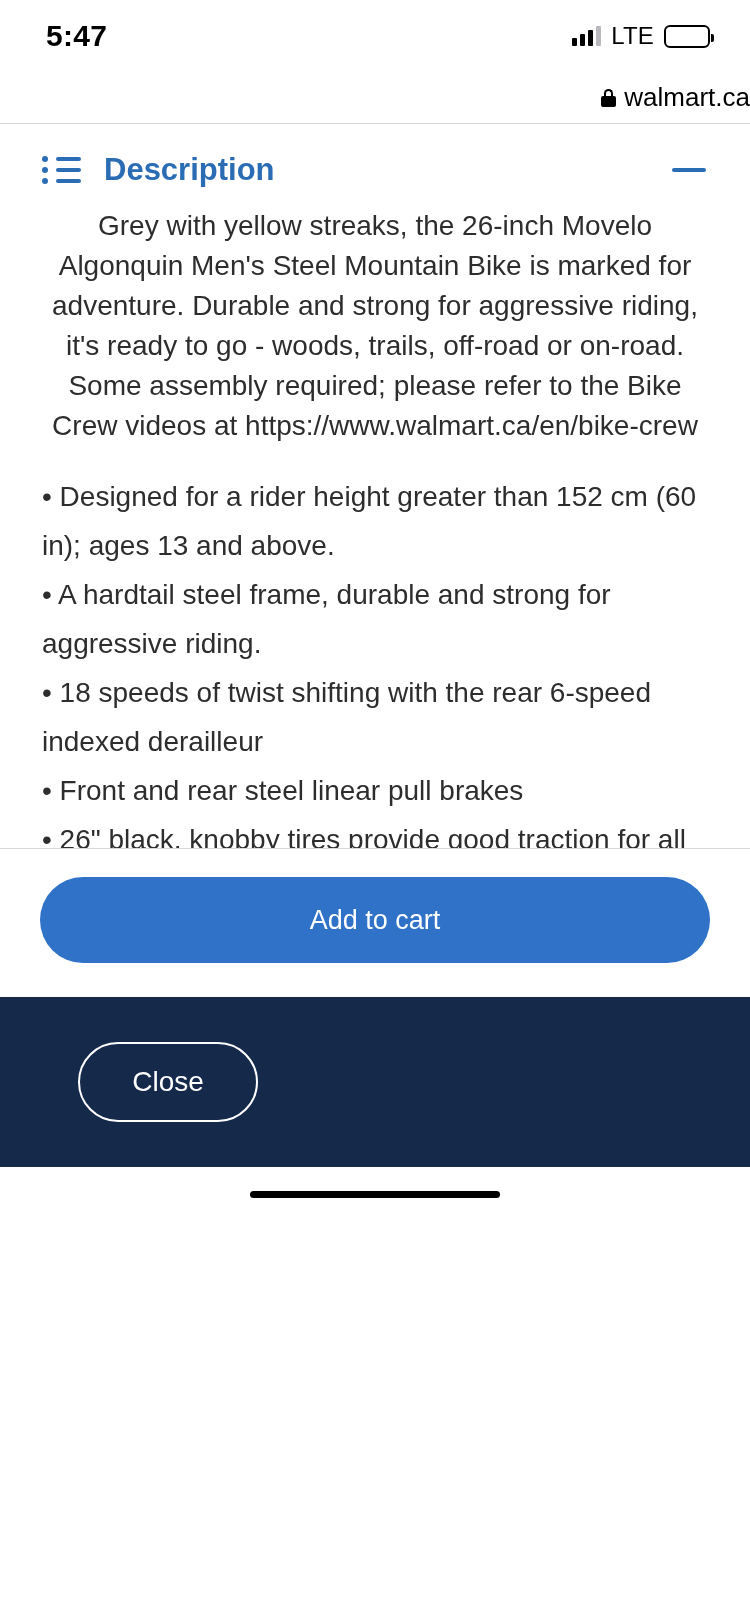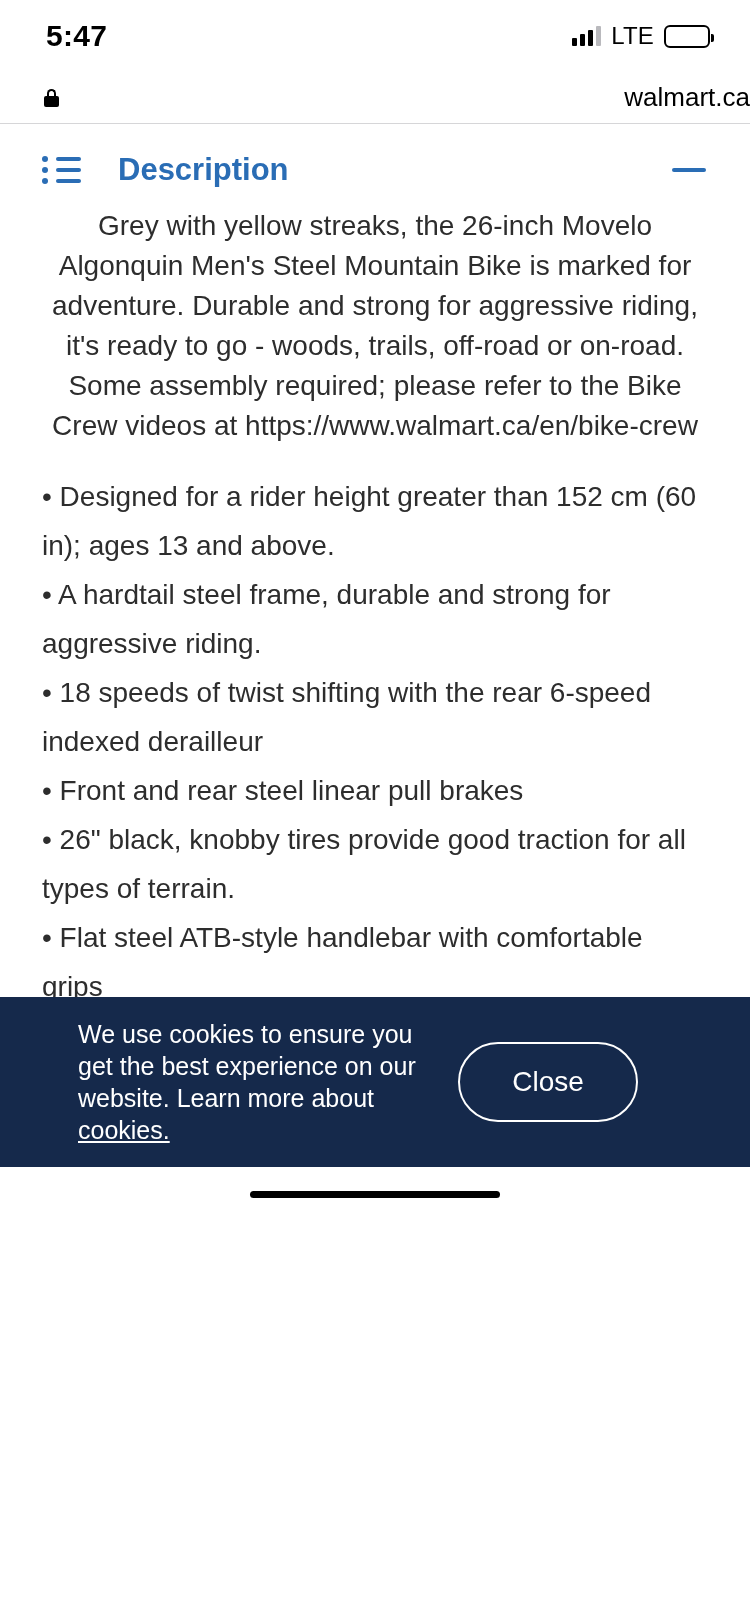--- a/index.html
+++ b/index.html
@@ -85,21 +85,21 @@
     width: 100%;
     background: #000;
     border-radius: 3px;
   }
 
   
   .url-bar {
     flex: 0 0 52px;
     display: flex;
     align-items: center;
-    justify-content: space-between;
+    justify-content: flex-end;
     gap: 8px;
     border-bottom: 1px solid #d6d6d8;
     background: #ffffff;
     padding-left: 44px;
   }
   .lock-icon {
     display: inline-block;
     width: 15px;
     height: 18px;
     position: relative;
@@ -134,21 +134,21 @@
     flex: 1 1 auto;
     overflow: hidden;
     position: relative;
     background: #fff;
   }
 
   .section-header {
     display: flex;
     align-items: center;
     padding: 28px 40px 18px 42px;
-    gap: 36px;
+    gap: 22px;
   }
   .list-icon {
     width: 40px;
     height: 28px;
     display: flex;
     flex-direction: column;
     justify-content: space-between;
   }
   .list-icon .row {
     display: flex;
@@ -339,26 +339,26 @@
 • Padded ATB saddle with bumpers
 • The seat binder bolt can be loosened to raised or lower the seatpost to the proper height.
 • Lightweight alloy wheel rims for better performance and weather resistance
 • 1-piece steel crank with ATB-type resin pedals
 • Includes steel bolt-on kickstand.
 • Limited lifetime frame and fork warranty.</div>
     </div>
 
     <div class="fbt-title">Frequently bought together</div>
 
+    <div class="bottom-bar">
+      <button class="add-to-cart">Add to cart</button>
+    </div>
   </div>
 
   <div class="cookie-banner">
-    <div class="cookie-text">
-      <span>We use cookies to ensure you get the best experience on our website. Learn more about </span><a class="cookie-link" href="#">cookies.</a>
-    </div>
     <button class="close-btn">Close</button>
   </div>
 
   <div class="home-area">
     <div class="home-indicator"></div>
   </div>
 
 </div>
 
 </body></html>

